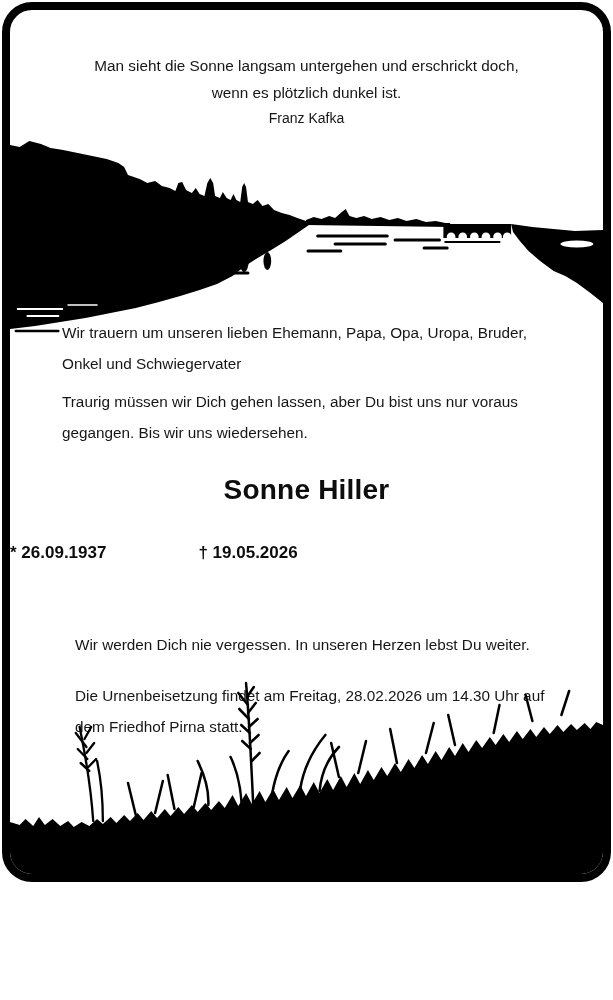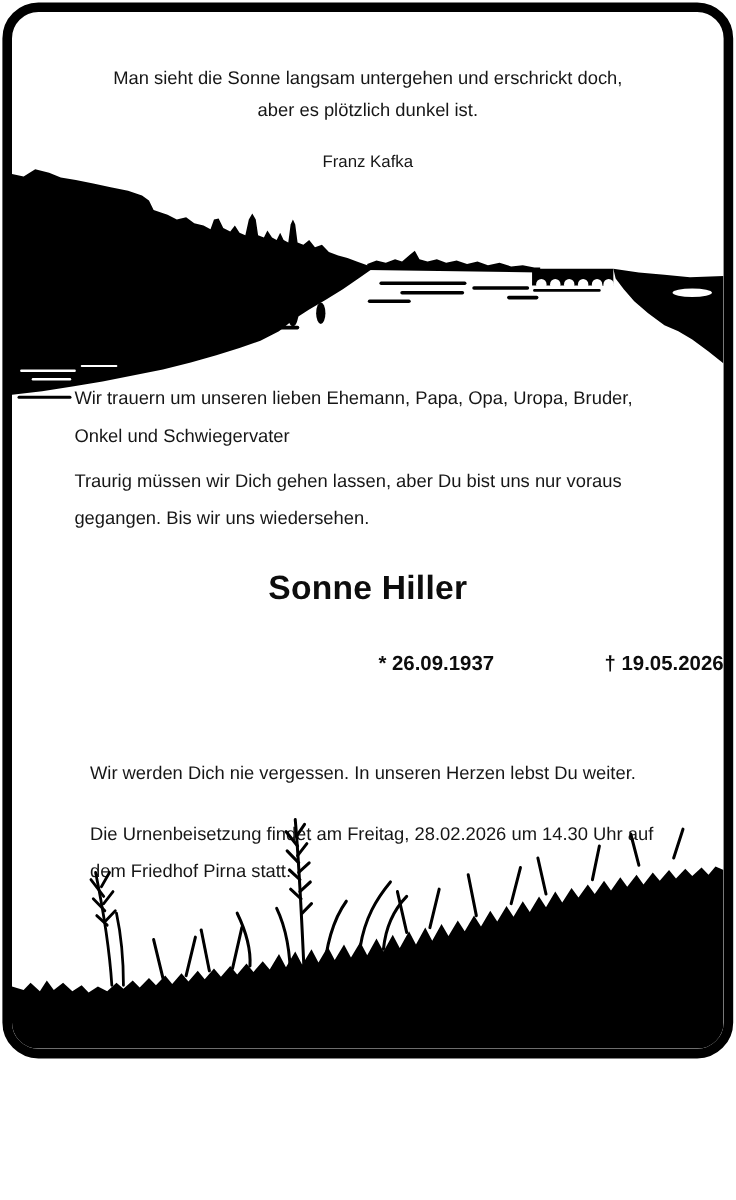--- a/index.html
+++ b/index.html
@@ -2,43 +2,43 @@
 <html lang="de"><head>
 <meta charset="utf-8">
 <style>
   html,body{margin:0;padding:0;background:#ffffff;}
   .stage{position:relative;width:613px;height:884px;background:#fff;
          font-family:"Liberation Sans","DejaVu Sans",sans-serif;color:#161616;}
   .card{position:absolute;inset:2px;background:#fff;border:8px solid #000;
         border-radius:30px;overflow:hidden;}
   .quote{position:absolute;top:42px;left:0;right:0;text-align:center;
          font-size:15.3px;line-height:27px;}
-  .quote .author{font-size:14px;line-height:18px;margin-top:19px;}
+  .quote .author{font-size:14px;line-height:18px;margin-top:3px;}
   .skyline{position:absolute;top:123px;left:0;width:100%;height:205px;display:block;}
   .bodytext{position:absolute;left:52px;width:502px;font-size:15.3px;line-height:31px;}
   .farewell-block{top:307px;}
   .farewell-block p{margin:0 0 7px 0;}
   .name{position:absolute;top:462px;left:0;right:0;text-align:center;
         font-size:28px;line-height:36px;font-weight:700;letter-spacing:.2px;color:#0d0d0d;}
   .dates{position:absolute;top:533px;left:0;right:0;display:flex;
-         justify-content:flex-end;gap:92px;font-size:17px;font-weight:700;color:#0d0d0d;}
+         justify-content:flex-start;gap:92px;font-size:17px;font-weight:700;color:#0d0d0d;}
   .remembrance{top:606px;}
   .funeral{top:657px;}
   .grass{position:absolute;bottom:0;left:0;width:100%;height:205px;display:block;}
   p{margin:13px;}
 </style>
 </head>
 <body>
 
 <div class="stage">
   <div class="card">
 
     <div class="quote">
       <div>Man sieht die Sonne langsam untergehen und erschrickt doch,</div>
-      <div>aber es plötzlich dunkel ist.</div>
+      <div>wenn es plötzlich dunkel ist.</div>
       <div class="author">Franz Kafka</div>
     </div>
 
     <svg class="skyline" viewBox="0 0 613 205" preserveAspectRatio="none" aria-hidden="true">
       <g fill="#000" stroke="none">
 
         <path d="M0,12 L10,14 L20,8 L32,11 L42,15 L55,17 L70,20 L85,23 L100,26 L112,30
                  L118,34 L122,42 L134,46 L142,50 L150,48 L157,53 L165,55
                  L171,58 L174,50 L178,49 L182,57
                  L188,60 L192,55 L196,61

